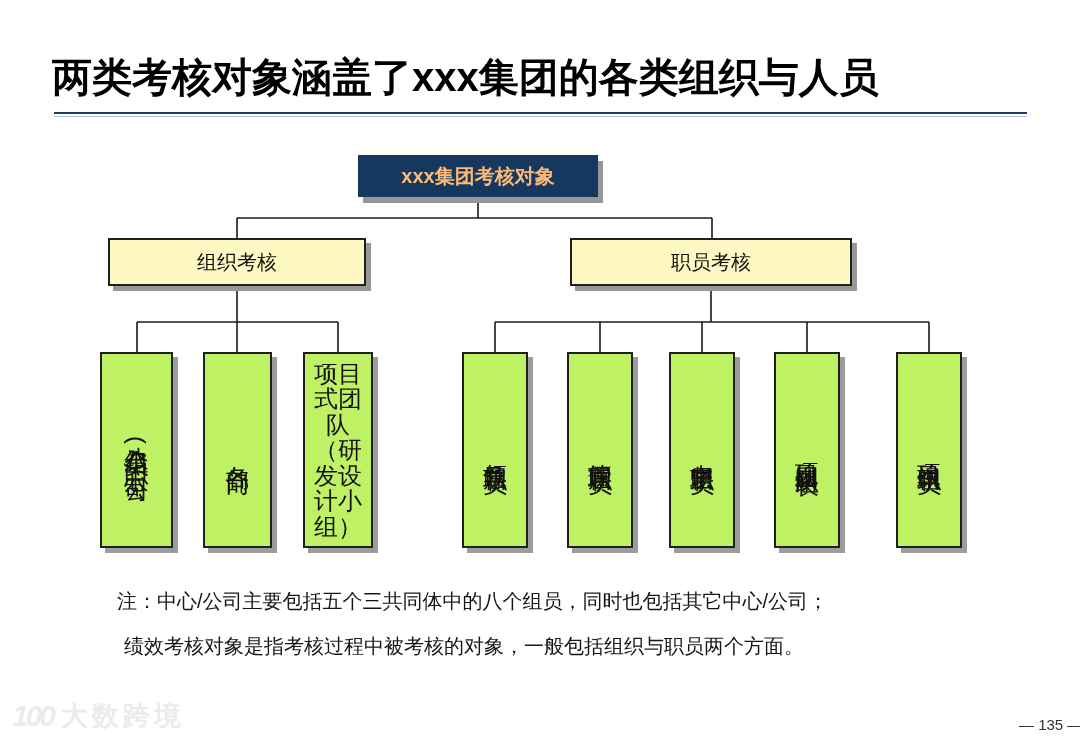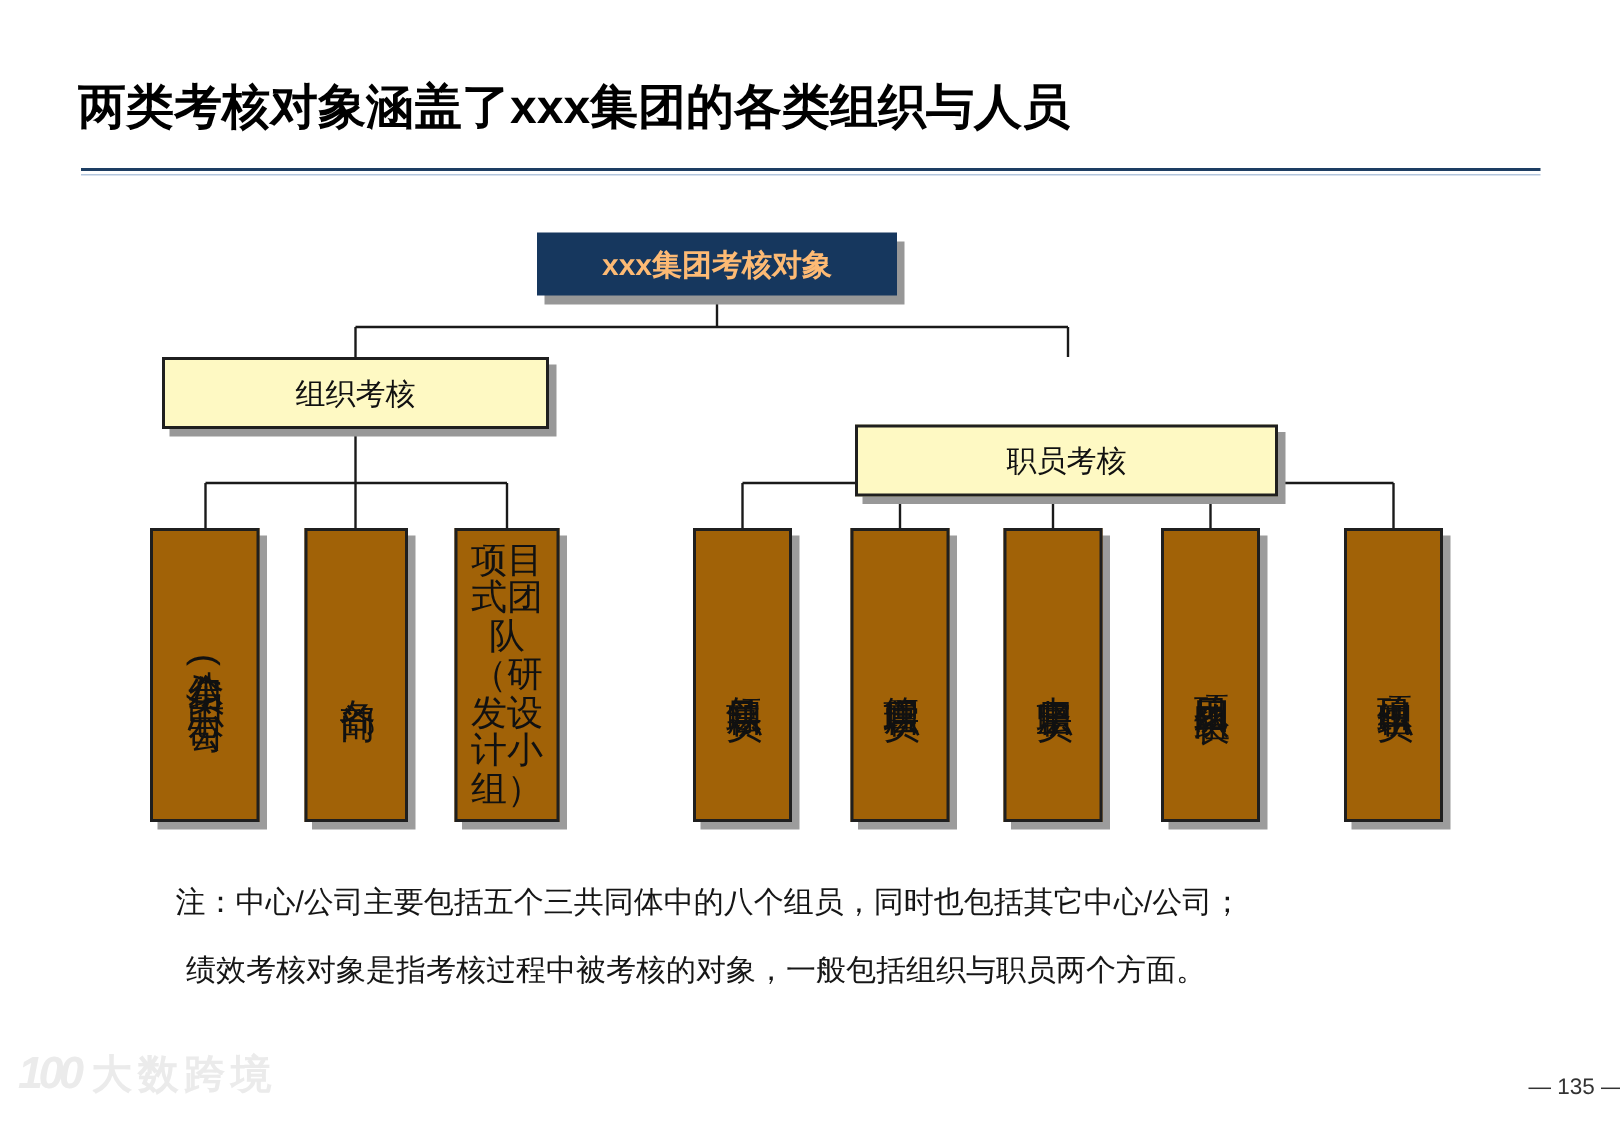--- a/index.html
+++ b/index.html
@@ -6,21 +6,21 @@
   body{
     width:1080px;height:748px;position:relative;background:#ffffff;
     font-family:"Liberation Sans","DejaVu Sans",sans-serif;
     overflow:hidden;
   }
   .abs{position:absolute;}
 
   
   .slide-title{
     left:52px;top:50px;width:990px;
-    font-size:32px;font-weight:900;color:#000;letter-spacing:0px;
+    font-size:40px;font-weight:900;color:#000;letter-spacing:0px;
   }
   .title-rule-dark{left:54px;top:112px;width:973px;height:2px;background:#1d3e63;}
   .title-rule-light{left:54px;top:116px;width:973px;height:1px;background:#b3c6dd;}
 
   
   svg.connectors{left:0;top:0;width:1080px;height:748px;pointer-events:none;}
   svg.connectors line{stroke:#1a1a1a;stroke-width:1.6;}
 
   
   .node{
@@ -31,25 +31,25 @@
     left:358px;top:155px;width:240px;height:42px;
     background:#16375e;color:#fdba74;font-weight:bold;font-size:20px;
     box-shadow:5px 6px 0 #979797;
   }
   .l2-box{
     height:48px;top:238px;
     background:#fef9c3;border:2px solid #1f1f1f;color:#111;
     font-size:20px;box-shadow:5px 5px 0 #989898;
   }
   .l2-left{left:108px;width:258px;}
-  .l2-right{left:570px;width:282px;margin-top:45px;}
+  .l2-right{left:570px;width:282px;}
 
   .leaf{
     top:352px;height:196px;
-    background:#a16207;border:2px solid #1f1f1f;color:#111;
+    background:#bef264;border:2px solid #1f1f1f;color:#111;
     box-shadow:5px 5px 0 #9c9c9c;
     display:flex;align-items:center;justify-content:center;
     box-sizing:border-box;overflow:visible;
   }
   .vtext{
     writing-mode:vertical-rl;text-orientation:mixed;
     font-size:24px;line-height:1.0;letter-spacing:2px;
     white-space:nowrap;color:#111;
   }
   .wtext{

